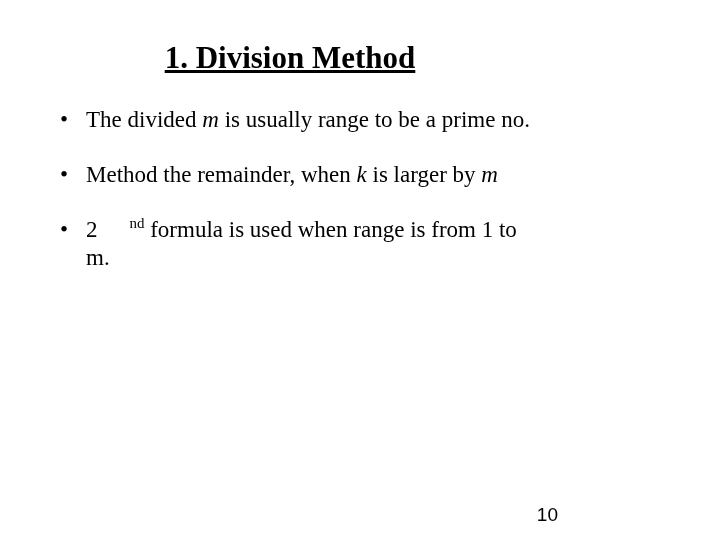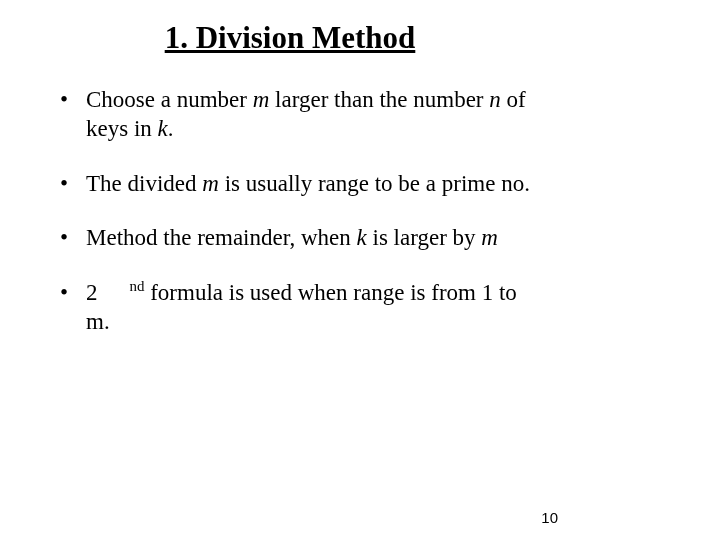--- a/index.html
+++ b/index.html
@@ -10,21 +10,21 @@
     background: #ffffff;
     font-family: "Times New Roman", Times, serif;
     color: #000000;
     position: relative;
   }
   .slide {
     width: 580px;
     height: 540px;
     position: relative;
     box-sizing: border-box;
-    padding: 20px 40px 0 40px;
+    padding: 40px 40px 0 40px;
   }
   .title {
     text-align: center;
     font-size: 31px;
     font-weight: bold;
     text-decoration: underline;
     margin: 0 0 30px 0;
   }
   ul.bullets {
     list-style: none;
@@ -47,39 +47,36 @@
   }
   .indent-line {
     display: block;
     padding-left: 50px;
     margin-top: 4px;
   }
   .page-num {
     position: absolute;
     right: 22px;
     bottom: 14px;
-    font-size: 15px;
+    font-size: 19px;
     font-family: Arial, Helvetica, sans-serif;
     color: #000;
   }
   .ul { text-decoration: underline; }
   sup { font-size: 0.65em; vertical-align: super; line-height: 0; margin-left: 32px; }
 </style>
 </head>
 <body>
 
 <div class="slide">
 
   <h1 class="title">1. Division Method</h1>
 
   <ul class="bullets">
 
-    <li>
-      <span>Choose a number </span><i>m</i><span> larger than the number </span><i>n</i><span> of  keys in  </span><i>k</i><span>.</span>
-    </li>
 
     <li>
       <span>The divided </span><i>m</i><span>  is usually range to be a prime no.</span>
     </li>
 
 
     <li>
       <span>Method the remainder, when </span><i>k</i><span> is larger by </span><i>m</i>
     </li>
 

